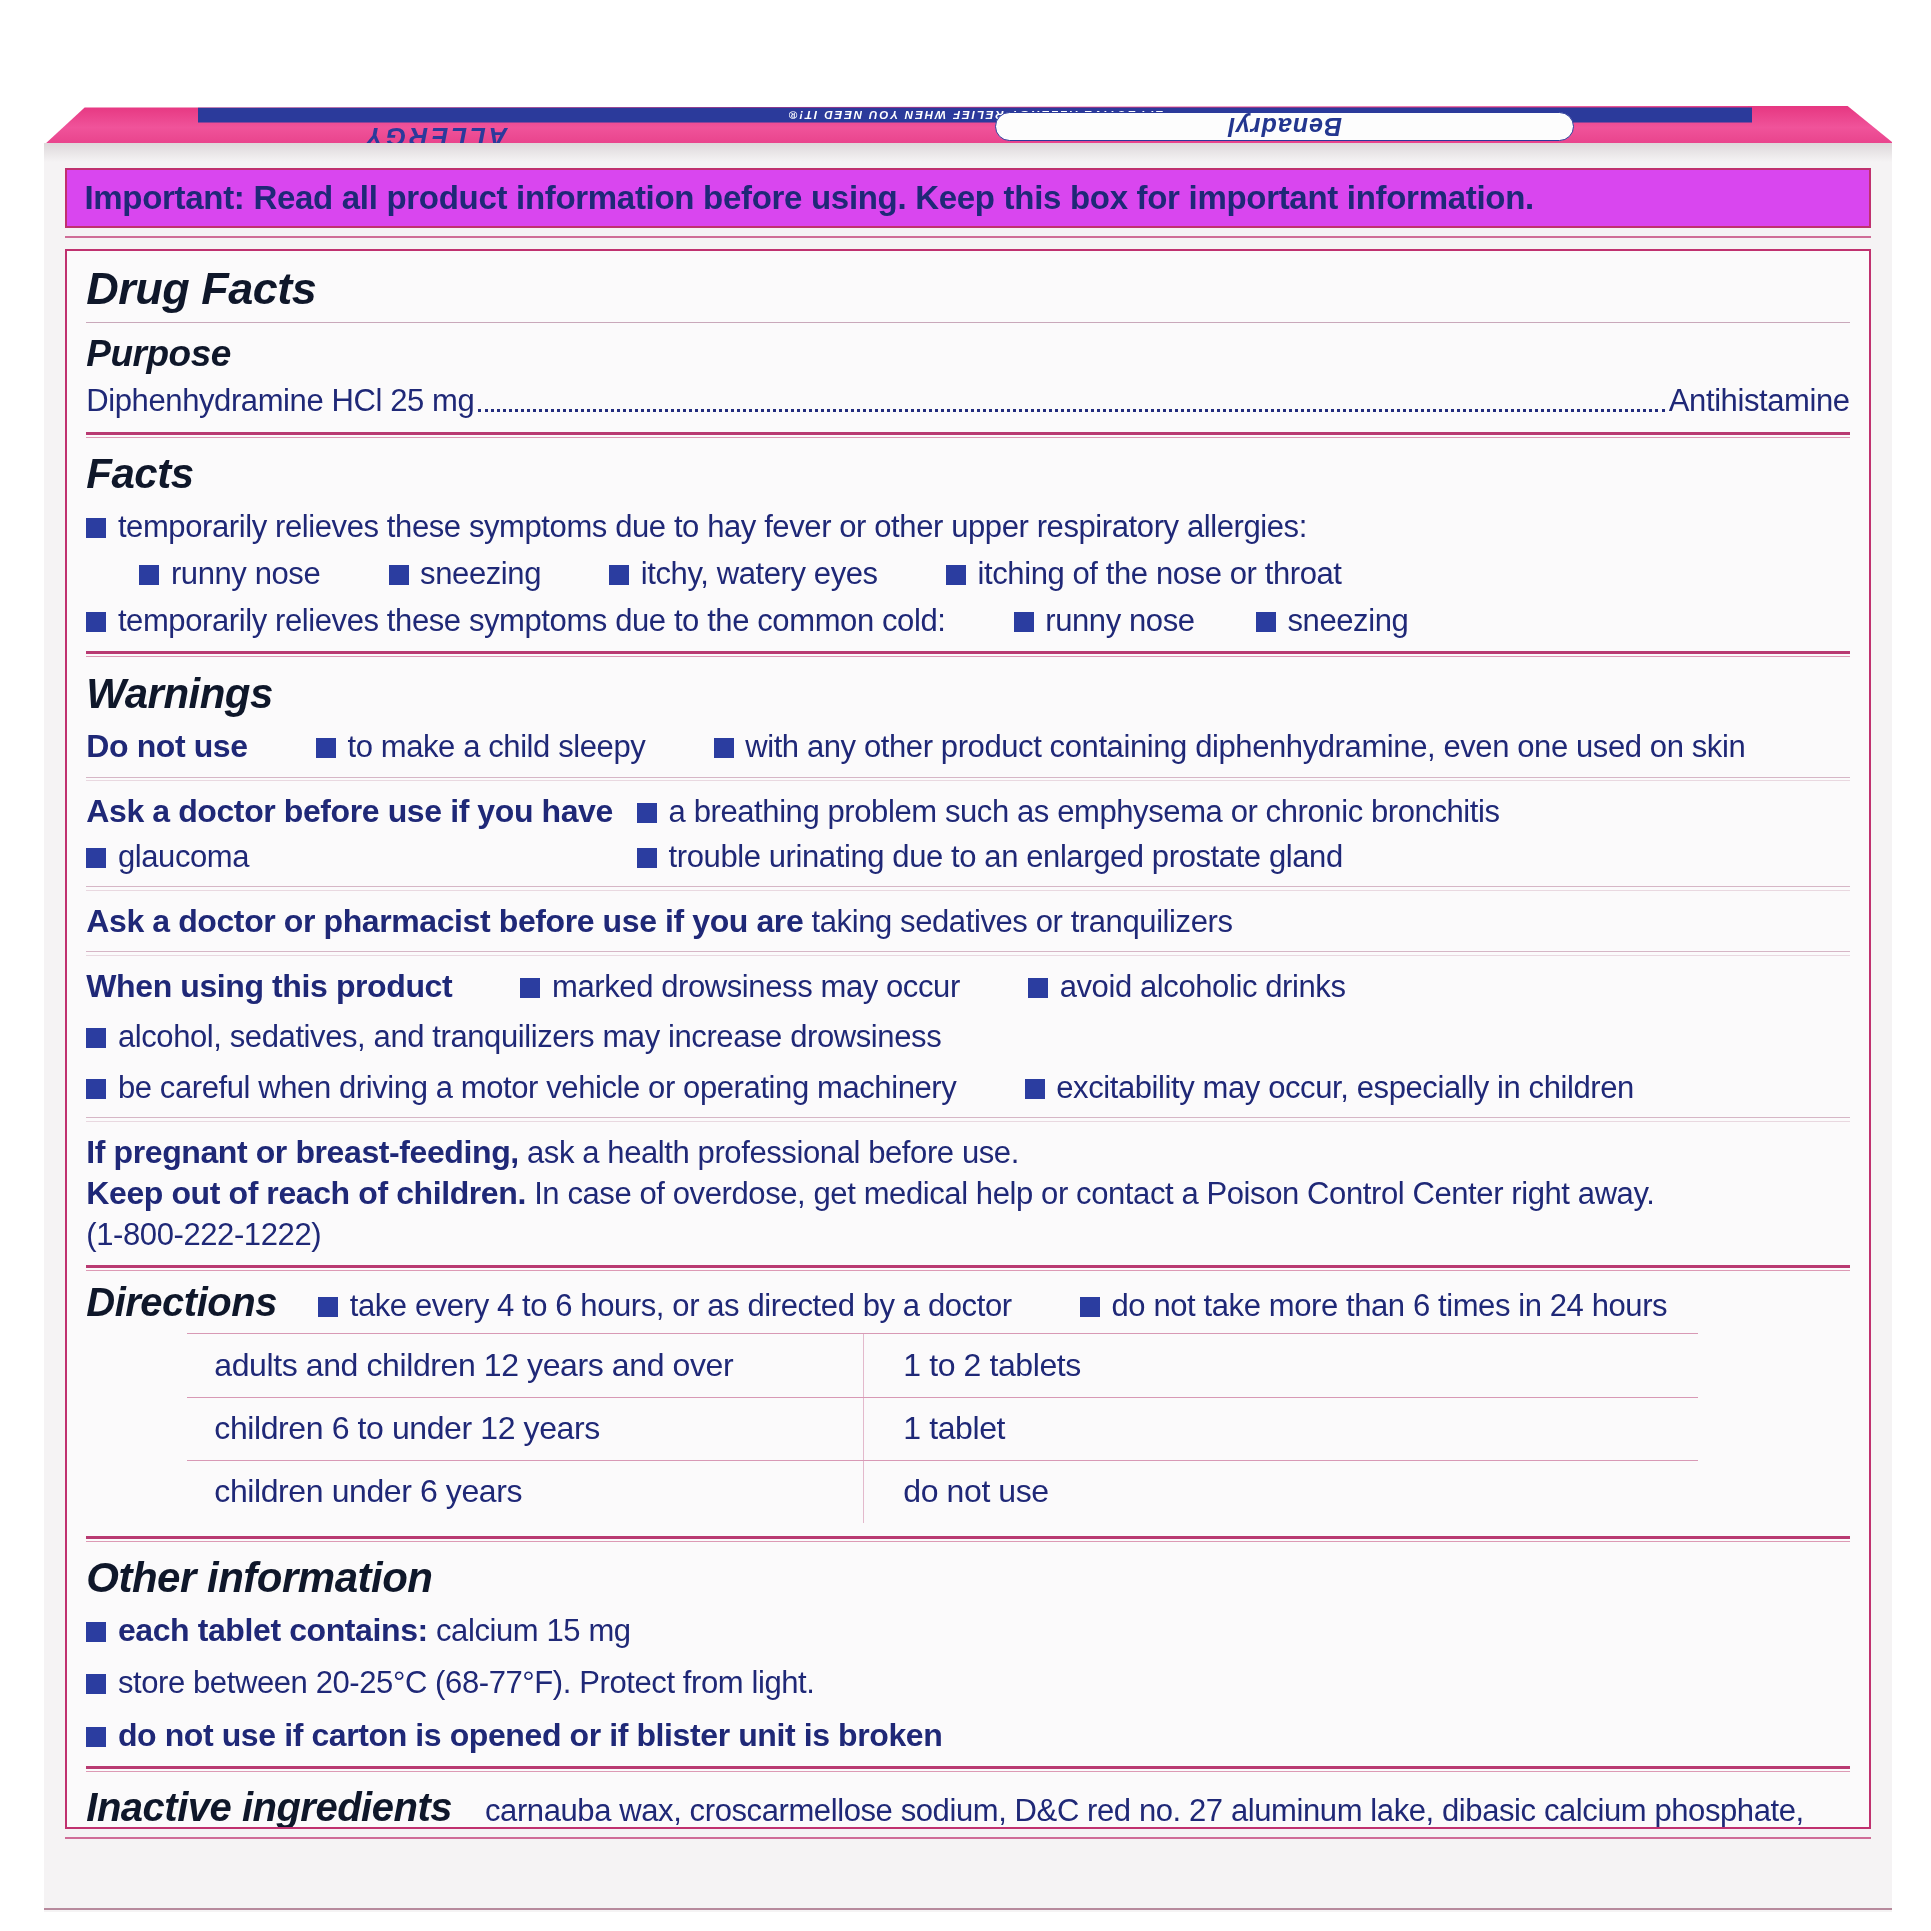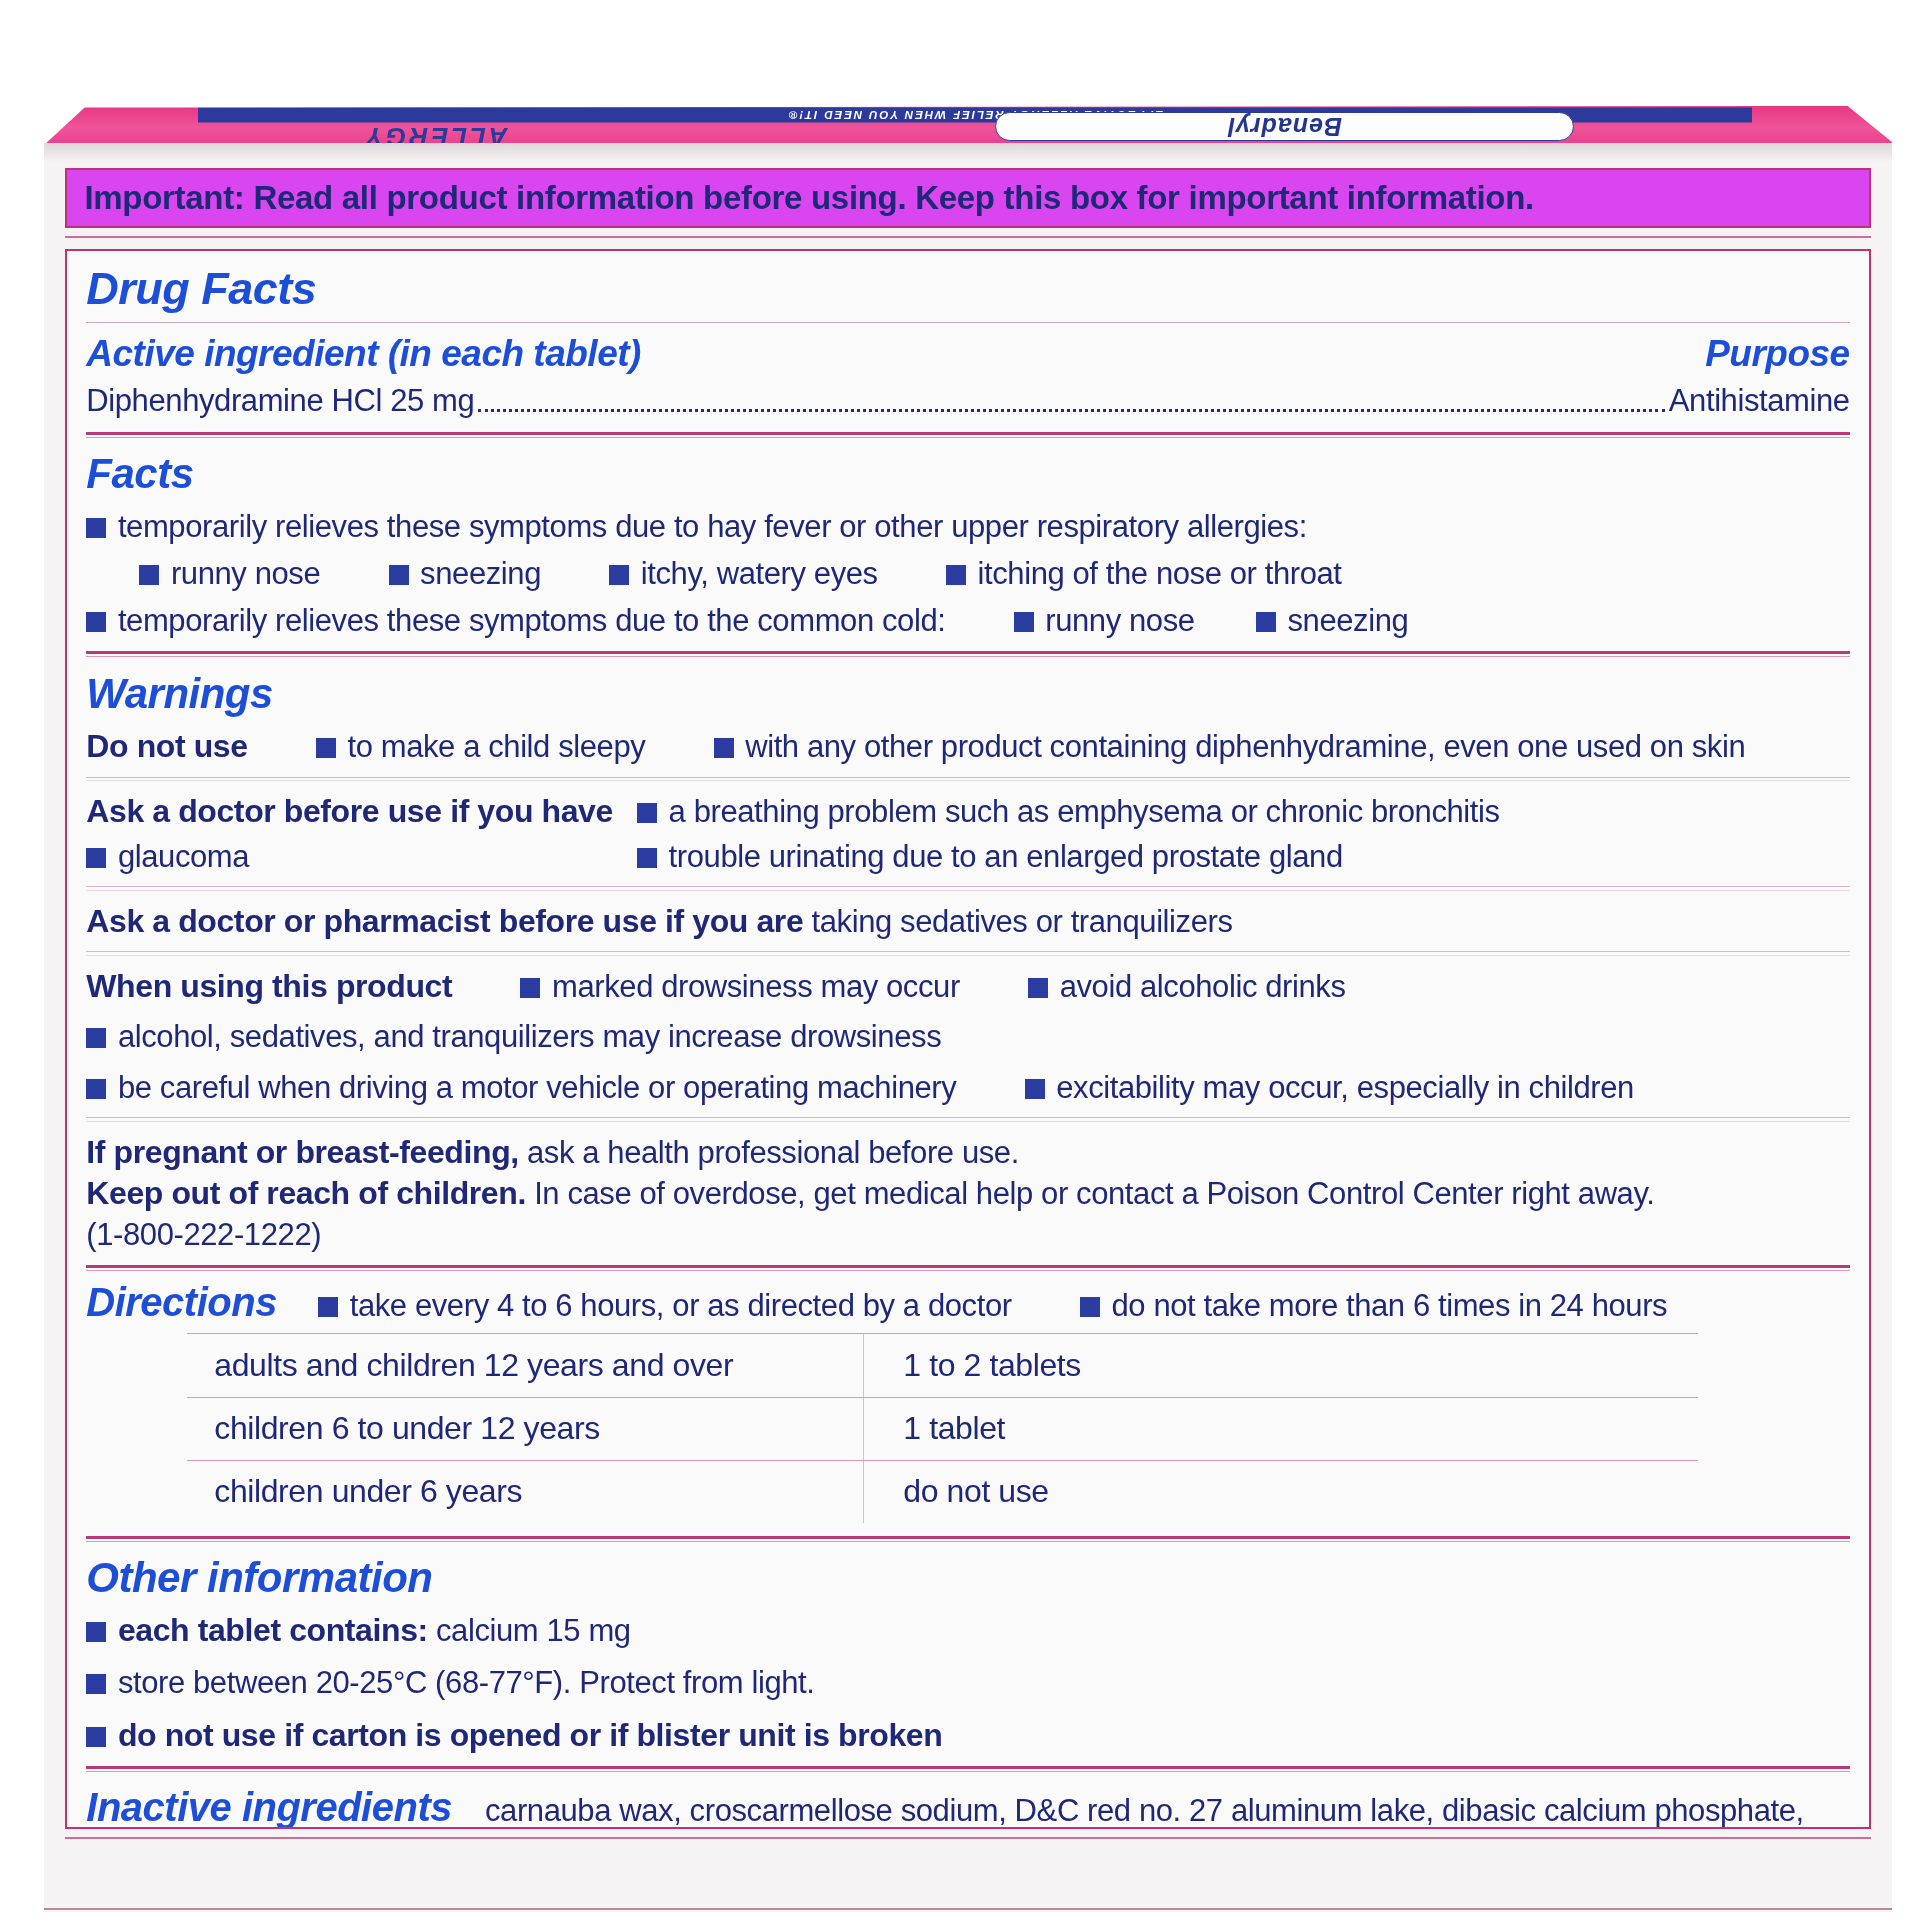--- a/index.html
+++ b/index.html
@@ -49,21 +49,21 @@
   }
   .imp-box-underline{position:absolute;left:21px;right:21px;top:93px;height:1.9px;background:#cf6d97;}
   .imp-text{font-size:33px;font-weight:bold;letter-spacing:-0.3px;}
   .df-box{
     position:absolute;left:21px;right:21px;top:106px;height:1580px;
     background:#fbfafb;border:2.9px solid #c0316f;box-sizing:border-box;
     padding:11.6px 19.3px 0 19.3px;overflow:hidden;
   }
   .df-box-underline{position:absolute;left:21px;right:21px;top:1694px;height:1.9px;background:#cf6d97;}
   
-  .h-pink{color:#1d4ed8;font-weight:bold;font-style:italic;}
+  .h-pink{color:#0f172a;font-weight:bold;font-style:italic;}
   .df-title{font-size:45px;line-height:1.15;letter-spacing:-0.5px;}
   .h-section{font-size:42px;line-height:1.15;letter-spacing:-0.5px;}
   .h-sub{font-size:37px;letter-spacing:-0.5px;}
   .body-t{font-size:31px;line-height:37px;letter-spacing:-0.4px;}
   .lead{font-weight:bold;font-size:32px;letter-spacing:-0.4px;}
   .row{margin:9.7px 0;}
   .b{
     display:inline-block;width:20px;height:20px;background:#2b3da0;
     margin-right:11.6px;vertical-align:-1px;
   }
@@ -109,21 +109,20 @@
     <span class="imp-text">Important: Read all product information before using. Keep this box for important information.</span>
   </div>
   <div class="imp-box-underline"></div>
 
   <div class="df-box">
 
     <div class="h-pink df-title">Drug Facts</div>
     <div class="div-thin"></div>
 
     <div class="ai-head">
-      <span class="h-pink h-sub">Active ingredient (in each tablet)</span>
       <span class="h-pink h-sub">Purpose</span>
     </div>
     <div class="ai-line body-t">
       <span>Diphenhydramine HCl 25 mg</span>
       <span class="leader"></span>
       <span>Antihistamine</span>
     </div>
 
     <div class="div-major"></div>
 

